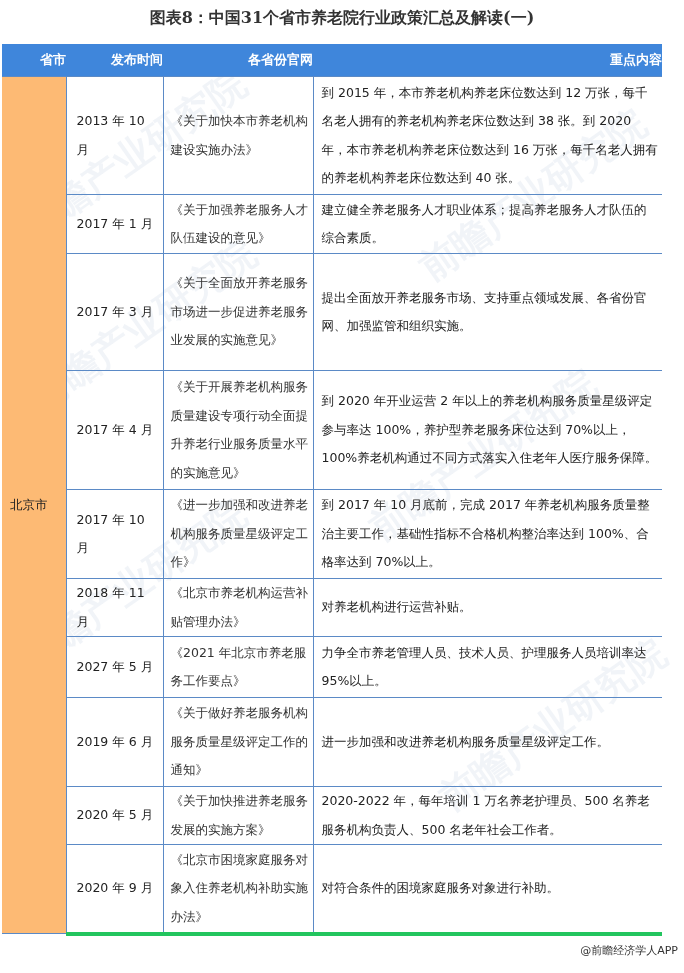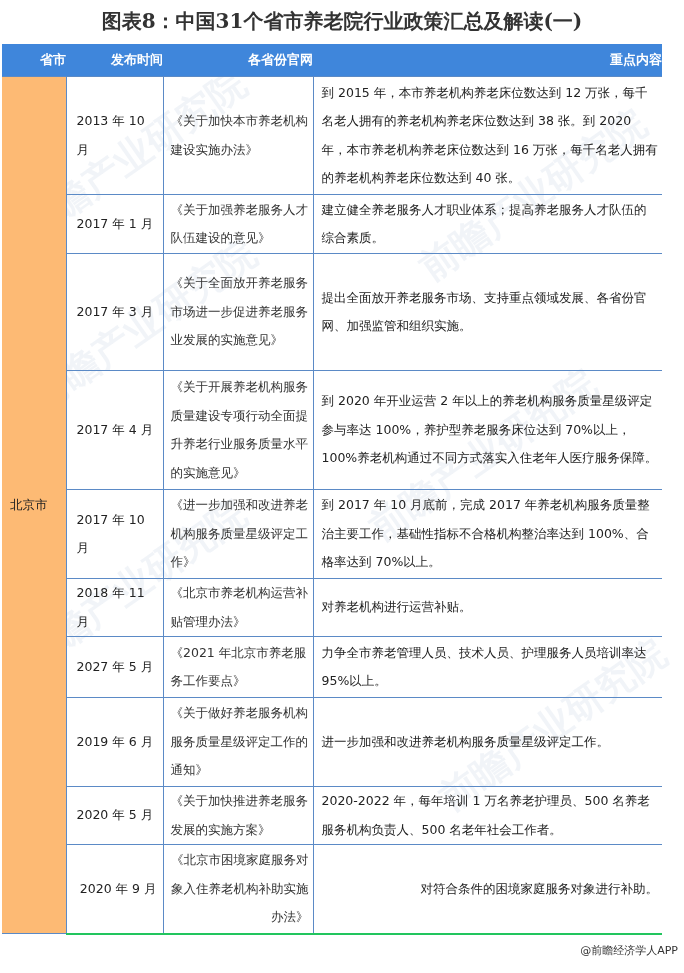--- a/index.html
+++ b/index.html
@@ -1,25 +1,25 @@
 <!DOCTYPE html>
 <html><head>
   <meta charset="utf-8">
   <style>
     html, body { margin: 0; padding: 0; background: #ffffff; }
     body { width: 684px; height: 973px; position: relative; overflow: hidden; font-family: "DejaVu Sans", "Liberation Sans", sans-serif; color: #222; }
-    .title { position: absolute; top: 8px; left: 0; width: 684px; text-align: center; font-size: 20px; font-weight: bold; color: #333; font-family: "DejaVu Serif", "Liberation Serif", serif; letter-spacing: 0px; }
+    .title { position: absolute; top: 8px; left: 0; width: 684px; text-align: center; font-size: 16px; font-weight: bold; color: #333; font-family: "DejaVu Serif", "Liberation Serif", serif; letter-spacing: 0px; }
     table.policy { position: absolute; top: 44px; left: 2px; width: 660px; border-collapse: collapse; table-layout: fixed; font-size: 12.5px; }
     table.policy th { background: #3f86db; color: #fff; font-weight: bold; font-size: 13px; height: 32px; padding: 0; border: none; text-align: right; }
     table.policy td { border: 1px solid #5b8ac6; padding: 0 6px; vertical-align: middle; line-height: 28.5px; }
     table.policy td.prov { background: #fdba74; text-align: left; padding-left: 8px; border-left: none; border-bottom: 1px solid #5b8ac6; }
     table.policy td.date { text-align: left; padding-left: 10px; }
     table.policy td.name { text-align: left; padding-left: 7px; padding-right: 4px; color: #333; }
     table.policy td.content { text-align: left; padding-left: 8px; padding-right: 4px; border-right: none; }
-    table.policy tr.last td { border-bottom: 2px solid #22c55e; text-align: right; }
+    table.policy tr.last td { border-bottom: 4px solid #22c55e; }
     .footer { position: absolute; top: 943px; left: 6px; width: 672px; font-size: 13px; color: #333; }
     .footer .src { float: left; }
     .footer .brand { float: right; font-size: 11px; }
     .watermark { position: absolute; color: rgba(150, 170, 200, 0.13); font-size: 38px; font-weight: bold; transform: rotate(-35deg); pointer-events: none; white-space: nowrap; }
   </style>
 </head>
 <body>
 
 <div class="title">图表8：中国31个省市养老院行业政策汇总及解读(一)</div>
 

